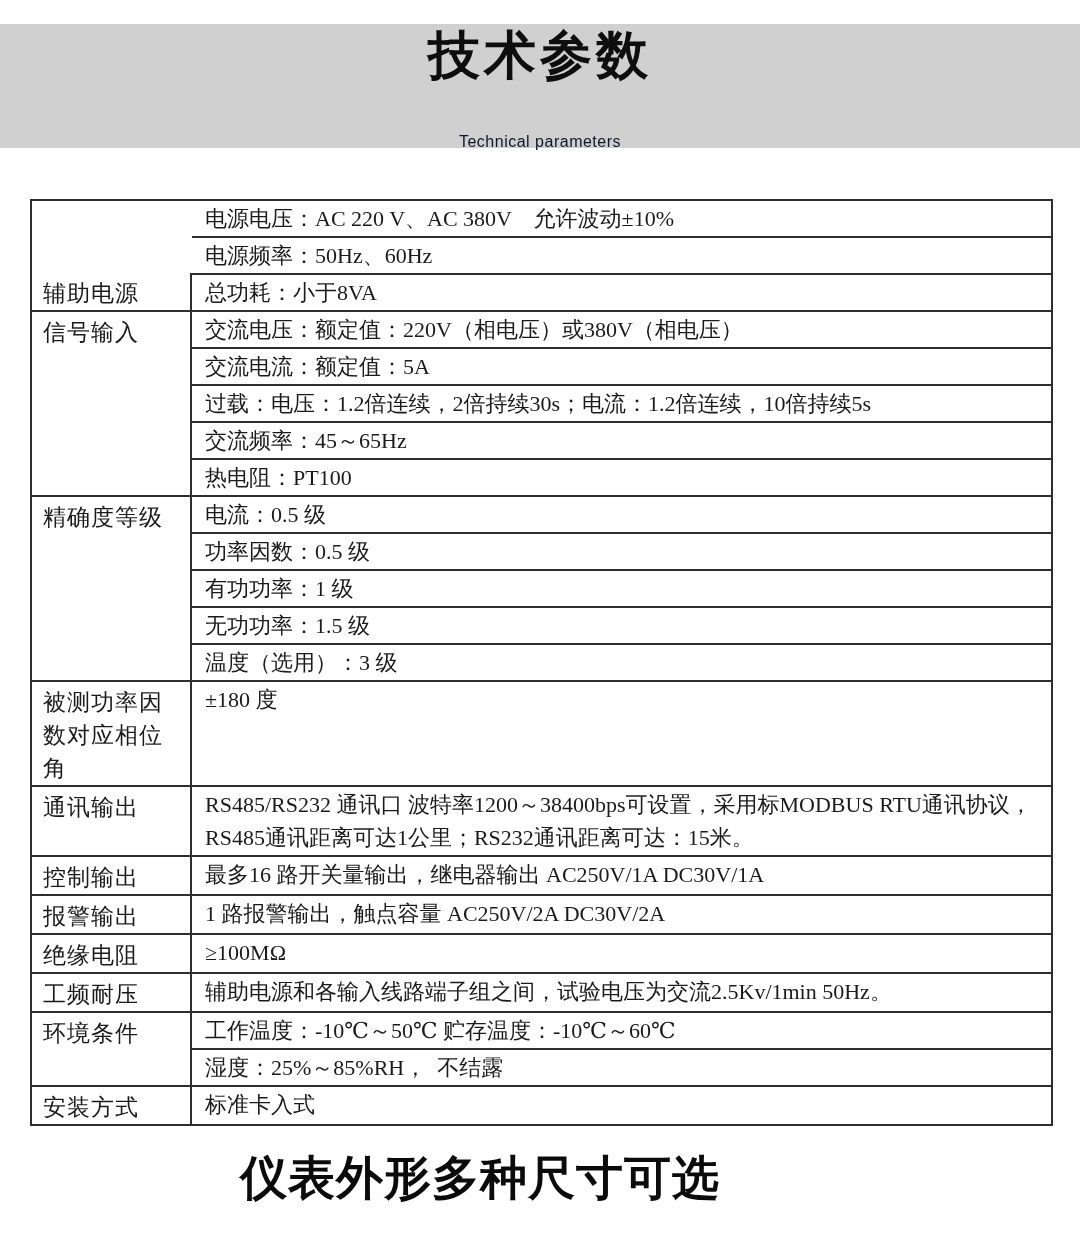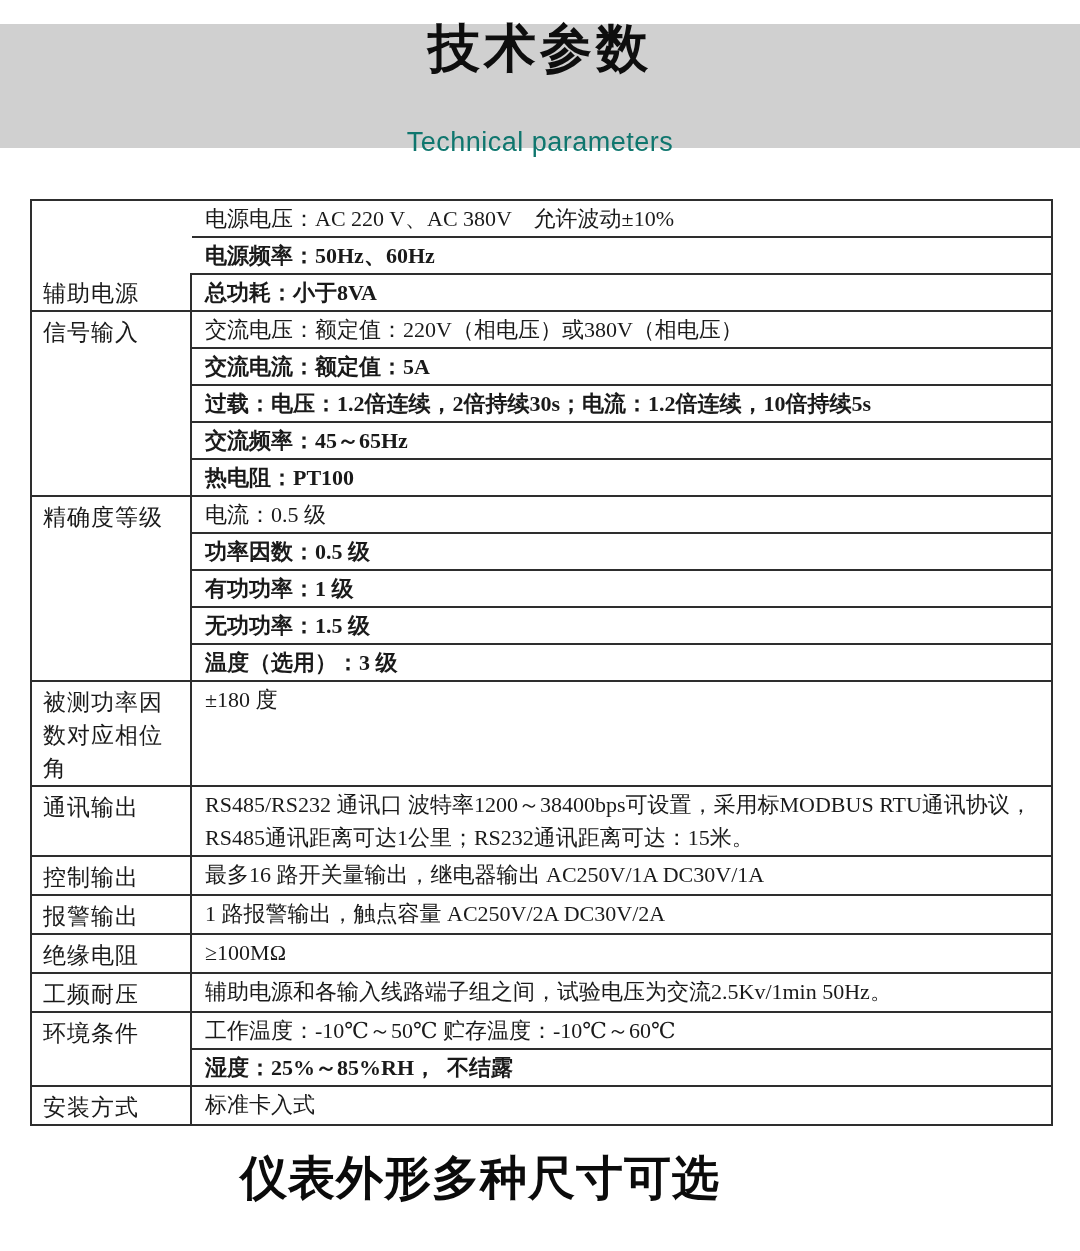--- a/index.html
+++ b/index.html
@@ -21,21 +21,21 @@
     align-items: center; justify-content: center;
     box-sizing: border-box; padding-top: 6px; gap: 48px;
   }
   .page-title {
     font-family: "Liberation Sans", "DejaVu Sans", sans-serif;
     font-weight: 900; font-size: 52px; letter-spacing: 4px;
     color: #0e0e0e; line-height: 1.08;
   }
   .page-subtitle {
     font-family: "Liberation Sans", "DejaVu Sans", sans-serif;
-    font-size: 27px; color: #0f766e; margin-top: 2px; letter-spacing: 0.5px;
+    font-size: 16px; color: #0f172a; margin-top: 2px; letter-spacing: 0.5px;
   }
 
   
   .spec-table {
     position: absolute; left: 30px; top: 199px;
     width: 1023px;
     border: 2px solid #2e2e2e;
     box-sizing: border-box;
     background: #ffffff;
   }
@@ -50,21 +50,21 @@
   }
   .content-col { flex: 1; display: flex; flex-direction: column; min-width: 0; }
   .spec-row {
     flex: 1; box-sizing: border-box;
     min-height: 33px; line-height: 33px;
     padding: 1px 10px 1px 13px;
     font-size: 22px;
     white-space: pre-wrap;
     overflow: hidden;
   }
-  .spec-row + .spec-row { border-top: 2px solid #2e2e2e; font-weight: bold; }
+  .spec-row + .spec-row { border-top: 2px solid #2e2e2e; }
 
   
   .footer-heading {
     position: absolute; top: 1147px; left: 0; width: 960px;
     text-align: center;
     font-family: "Liberation Sans", "DejaVu Sans", sans-serif;
     font-weight: 900; font-size: 47px; letter-spacing: 1px;
     color: #0b0b0b;
   }
 </style>

